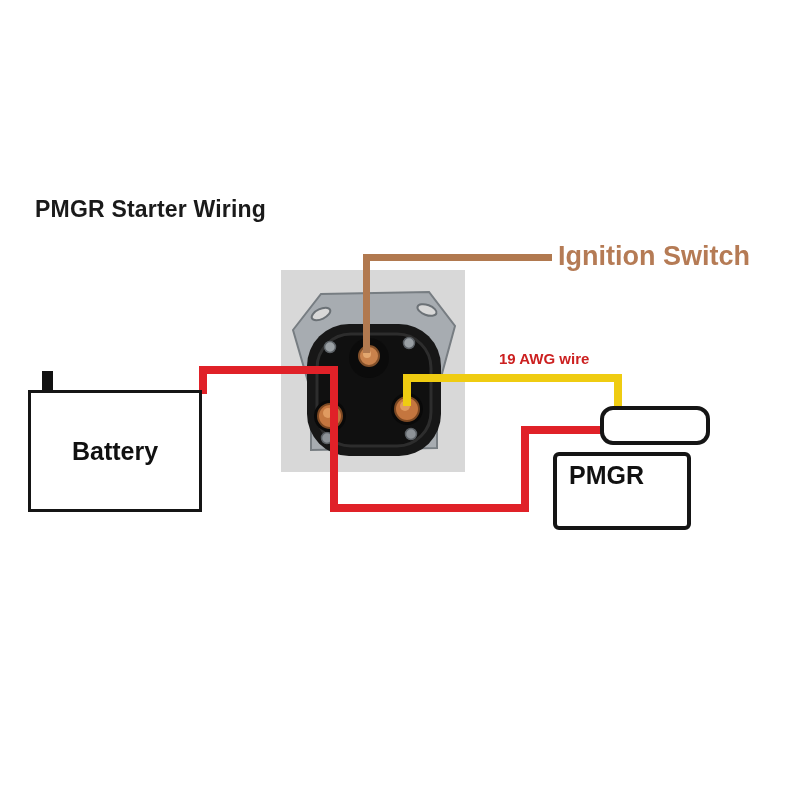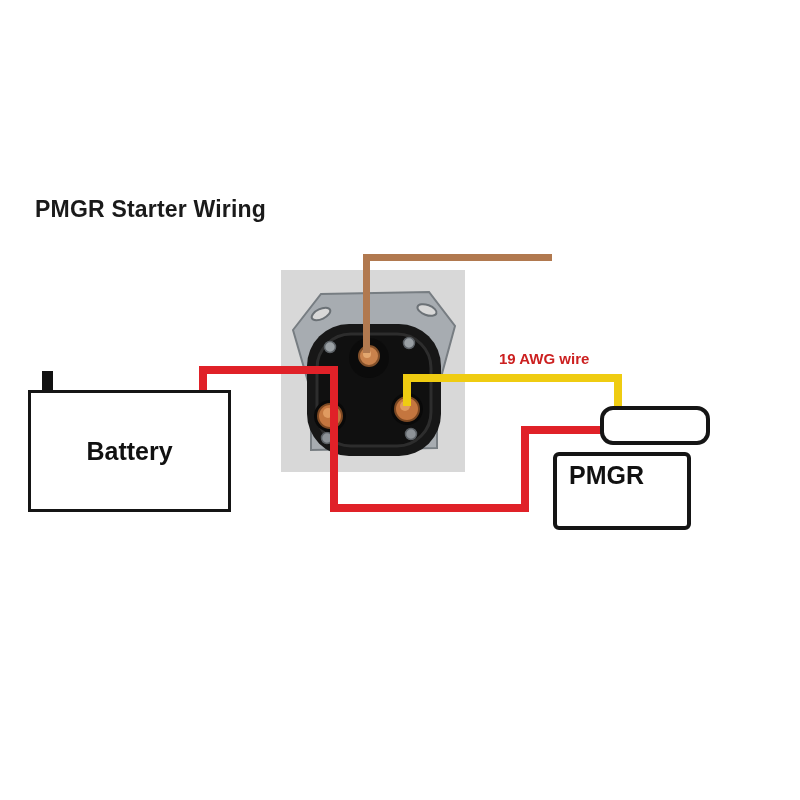--- a/index.html
+++ b/index.html
@@ -53,21 +53,21 @@
     left: 42px;
     top: 371px;
     width: 11px;
     height: 22px;
     background: #111;
   }
   .battery-box {
     position: absolute;
     left: 28px;
     top: 390px;
-    width: 203px;
+    width: 174px;
     height: 122px;
     background: #fff;
     border: 3px solid #151515;
     box-sizing: border-box;
     display: flex;
     align-items: center;
     justify-content: center;
     font-size: 25px;
     font-weight: bold;
     color: #111;
@@ -161,15 +161,16 @@
   <div class="battery-post"></div>
   <div class="battery-box">
     <span>Battery</span>
   </div>
 
   <div class="terminal-pill"></div>
   <div class="starter-box">
     <div>PMGR</div>
   </div>
 
+  <div class="lbl-ignition">Ignition Switch</div>
   <div class="lbl-awg">19 AWG wire</div>
 
 </div>
 
 </body></html>

